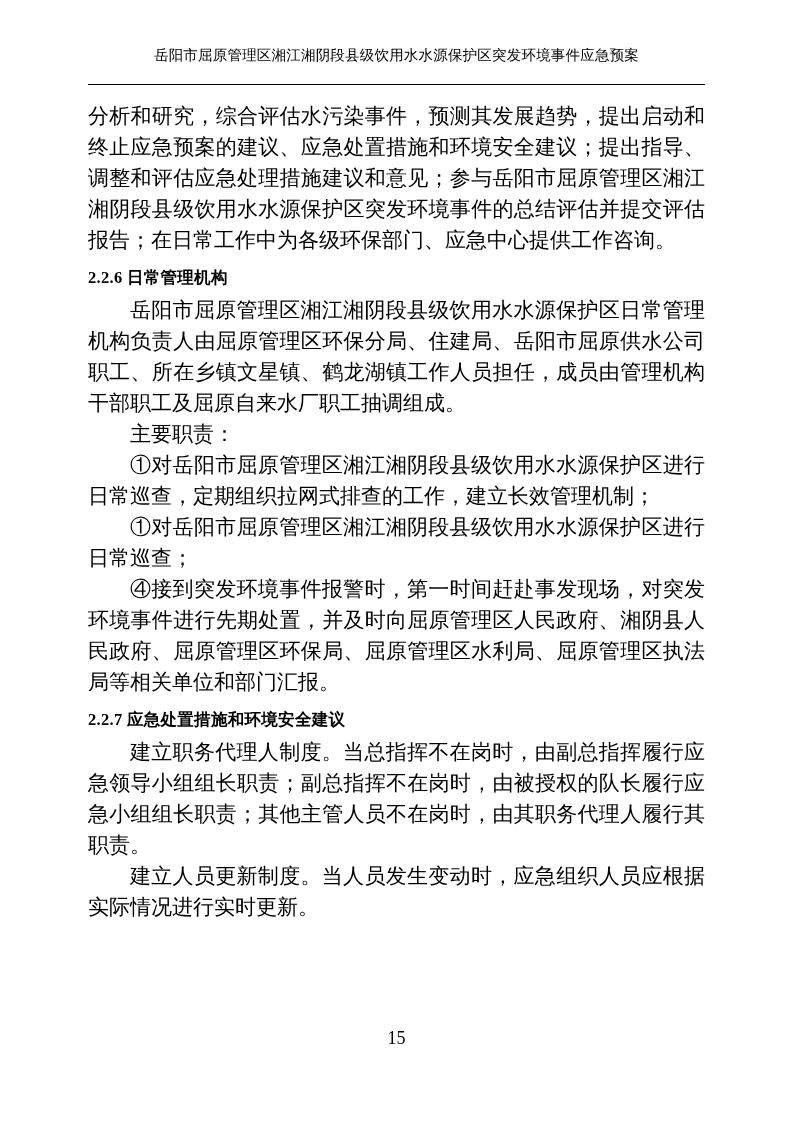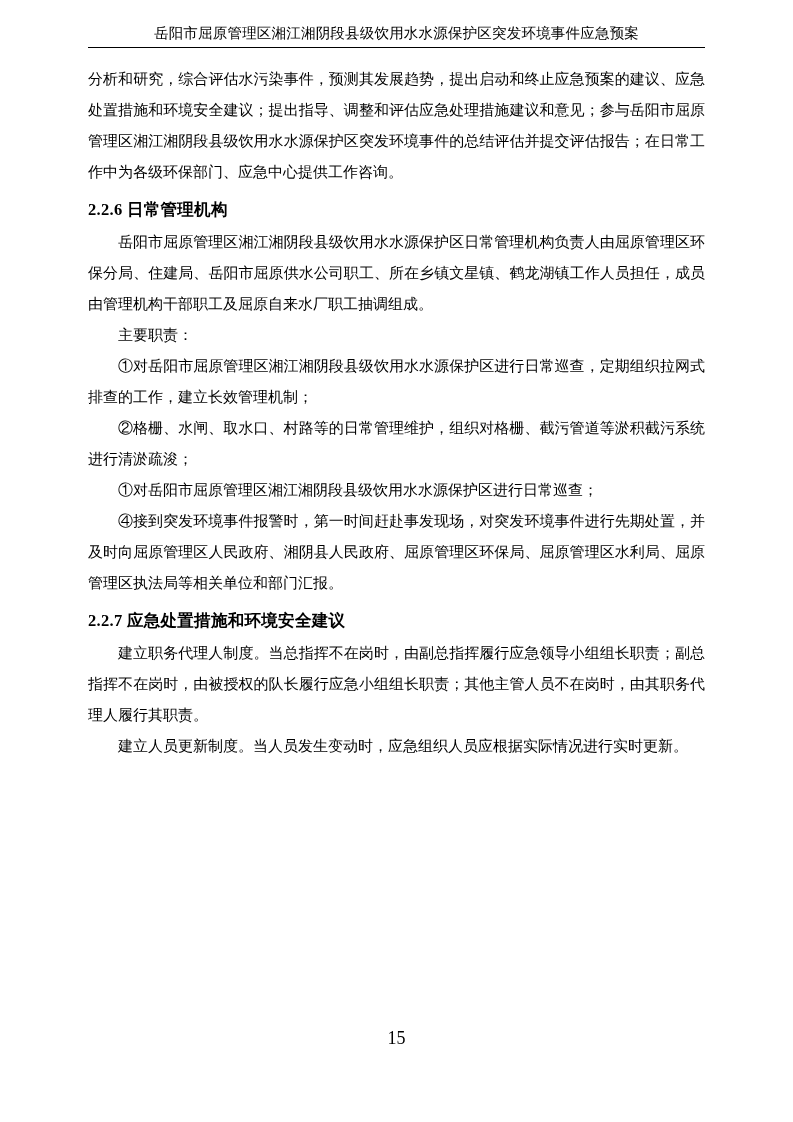--- a/index.html
+++ b/index.html
@@ -19,34 +19,34 @@
   }
   .content {
     position: absolute;
     left: 88px;
     top: 0;
     width: 617px;
     height: 1122px;
     box-sizing: border-box;
   }
   .header {
-    margin-top: 24px;
+    margin-top: 46px;
     text-align: center;
     font-size: 14.5px;
     letter-spacing: 0.2px;
-    padding-bottom: 4px;
+    padding-bottom: 19px;
     border-bottom: 1.2px solid #000;
     font-family: "Liberation Serif", "DejaVu Serif", serif;
   }
   .body-area {
     margin-top: 16px;
   }
   p {
     margin: 0;
-    font-size: 15px;
+    font-size: 21px;
     line-height: 31px;
     text-align: justify;
     text-justify: inter-ideograph;
   }
   p.indent {
     text-indent: 2em;
   }
   h3.sub {
     margin: 6px 0 2px 0;
     font-size: 16.5px;
@@ -86,21 +86,20 @@
       <p>分析和研究，综合评估水污染事件，预测其发展趋势，提出启动和终止应急预案的建议、应急处置措施和环境安全建议；提出指导、调整和评估应急处理措施建议和意见；参与岳阳市屈原管理区湘江湘阴段县级饮用水水源保护区突发环境事件的总结评估并提交评估报告；在日常工作中为各级环保部门、应急中心提供工作咨询。</p>
 
       <h3 class="sub">2.2.6 日常管理机构</h3>
 
       <p class="indent">岳阳市屈原管理区湘江湘阴段县级饮用水水源保护区日常管理机构负责人由屈原管理区环保分局、住建局、岳阳市屈原供水公司职工、所在乡镇文星镇、鹤龙湖镇工作人员担任，成员由管理机构干部职工及屈原自来水厂职工抽调组成。</p>
 
       <p class="indent">主要职责：</p>
 
       <p class="indent">①对岳阳市屈原管理区湘江湘阴段县级饮用水水源保护区进行日常巡查，定期组织拉网式排查的工作，建立长效管理机制；</p>
 
-      <p class="indent">②格栅、水闸、取水口、村路等的日常管理维护，组织对格栅、截污管道等淤积截污系统进行清淤疏浚；</p>
 
       <p class="indent">①对岳阳市屈原管理区湘江湘阴段县级饮用水水源保护区进行日常巡查；</p>
 
       <p class="indent">④接到突发环境事件报警时，第一时间赶赴事发现场，对突发环境事件进行先期处置，并及时向屈原管理区人民政府、湘阴县人民政府、屈原管理区环保局、屈原管理区水利局、屈原管理区执法局等相关单位和部门汇报。</p>
 
       <h3 class="sub">2.2.7 应急处置措施和环境安全建议</h3>
 
       <p class="indent">建立职务代理人制度。当总指挥不在岗时，由副总指挥履行应急领导小组组长职责；副总指挥不在岗时，由被授权的队长履行应急小组组长职责；其他主管人员不在岗时，由其职务代理人履行其职责。</p>
 
       <p class="indent">建立人员更新制度。当人员发生变动时，应急组织人员应根据实际情况进行实时更新。</p>

